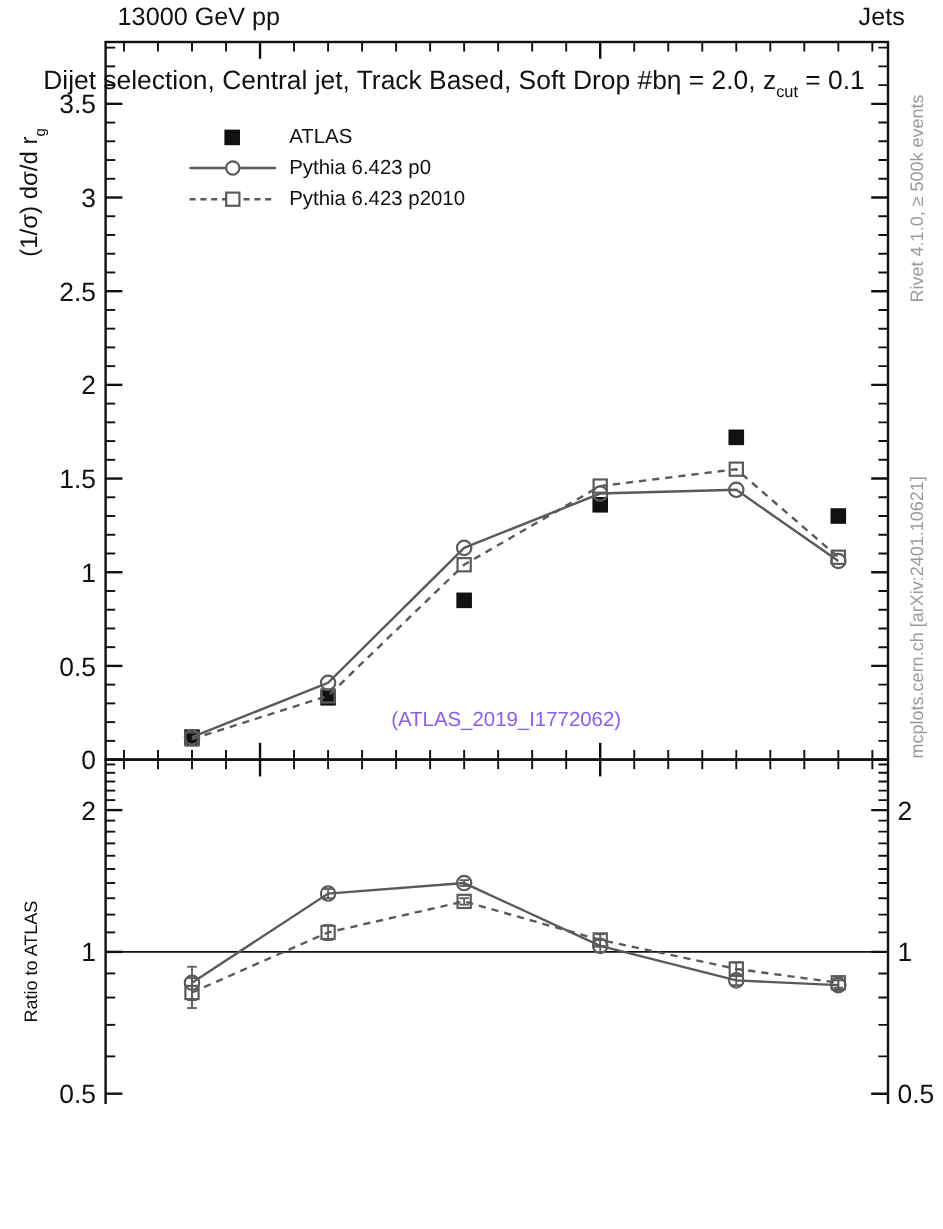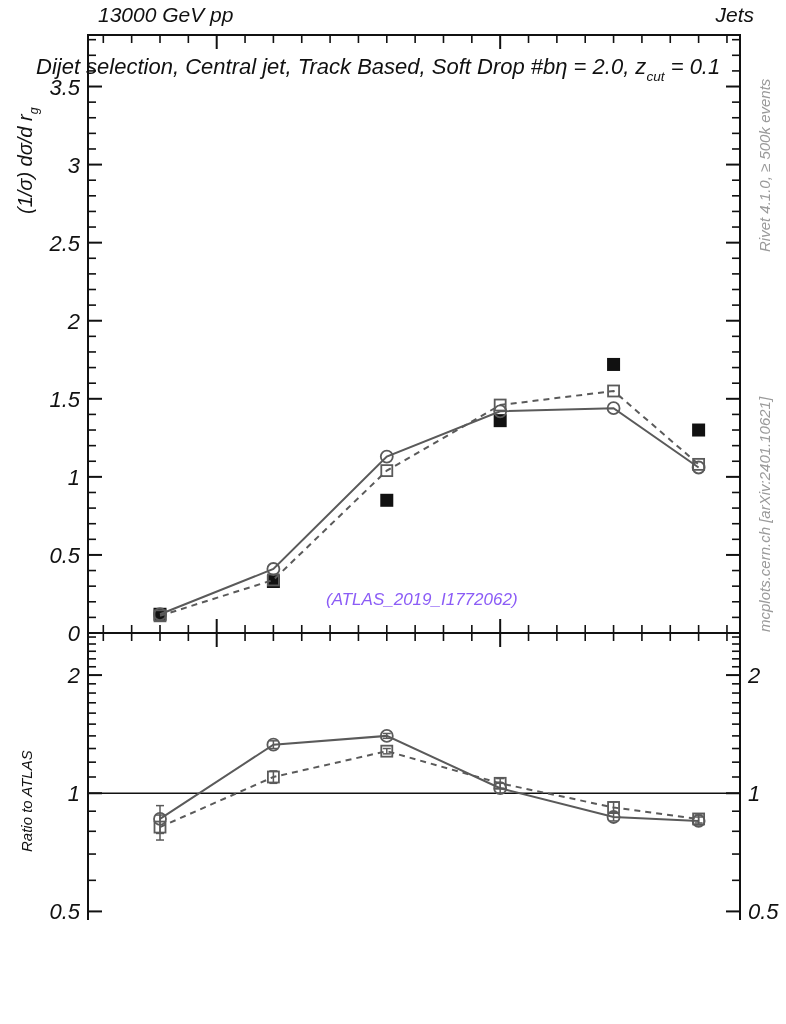--- a/index.html
+++ b/index.html
@@ -1,17 +1,17 @@
 <!DOCTYPE html>
 <html><head>
 <meta charset="utf-8">
 <style>
   html,body{margin:0;padding:0;background:#fff;}
   #page{position:relative;width:786px;height:920px;background:#ffffff;overflow:hidden;
-        font-family:"Liberation Sans","DejaVu Sans",sans-serif;color:#111;font-style:italic;}
+        font-family:"Liberation Sans","DejaVu Sans",sans-serif;color:#111;}
   .hdr{position:absolute;top:3px;font-size:21px;color:#111;white-space:nowrap;}
   #hdr-left{left:98px;}
   #hdr-right{right:32px;}
   #plot-title{position:absolute;left:36px;top:54px;font-size:22px;white-space:nowrap;z-index:5;}
   .sub{font-size:0.62em;vertical-align:-0.5em;}
   .rot{position:absolute;transform:rotate(-90deg);transform-origin:0 0;white-space:nowrap;}
   #y-main-title{left:14px;top:214px;font-size:20px;}
   #ratio-axis-title{left:18px;top:852px;font-size:15px;}
   .sidenote{color:#9a9a9a;font-size:15px;}
   #note-rivet{left:756px;top:252px;}
@@ -345,14 +345,36 @@
 
   <div id="ratio-axis-title" class="rot">Ratio to ATLAS</div>
 
   <div id="note-rivet" class="rot sidenote">Rivet 4.1.0, ≥ 500k events</div>
   <div id="note-mcplots" class="rot sidenote">mcplots.cern.ch [arXiv:2401.10621]</div>
 
   <div id="watermark">(ATLAS_2019_I1772062)</div>
 
   <div id="x-axis-title"><span>r</span><span class="sub">g</span></div>
 
+  <div id="legend">
+    <div class="leg-row">
+      <svg class="leg-swatch" viewBox="0 0 76 18">
+        <rect x="31" y="3" width="13" height="13" fill="#111111"></rect>
+      </svg>
+      <span class="leg-label">ATLAS</span>
+    </div>
+    <div class="leg-row">
+      <svg class="leg-swatch" viewBox="0 0 76 18">
+        <line x1="2" y1="9" x2="74" y2="9" stroke="#5a5a5a" stroke-width="2"></line>
+        <circle cx="38" cy="9" r="5.5" fill="#ffffff" stroke="#5a5a5a" stroke-width="1.8"></circle>
+      </svg>
+      <span class="leg-label">Pythia 6.423 p0</span>
+    </div>
+    <div class="leg-row">
+      <svg class="leg-swatch" viewBox="0 0 76 18">
+        <line x1="2" y1="9" x2="74" y2="9" stroke="#5a5a5a" stroke-width="2" stroke-dasharray="5 4"></line>
+        <rect x="32.5" y="3.5" width="11" height="11" fill="#ffffff" stroke="#5a5a5a" stroke-width="1.8"></rect>
+      </svg>
+      <span class="leg-label">Pythia 6.423 p2010</span>
+    </div>
+  </div>
 
 </div>
 
 </body></html>

